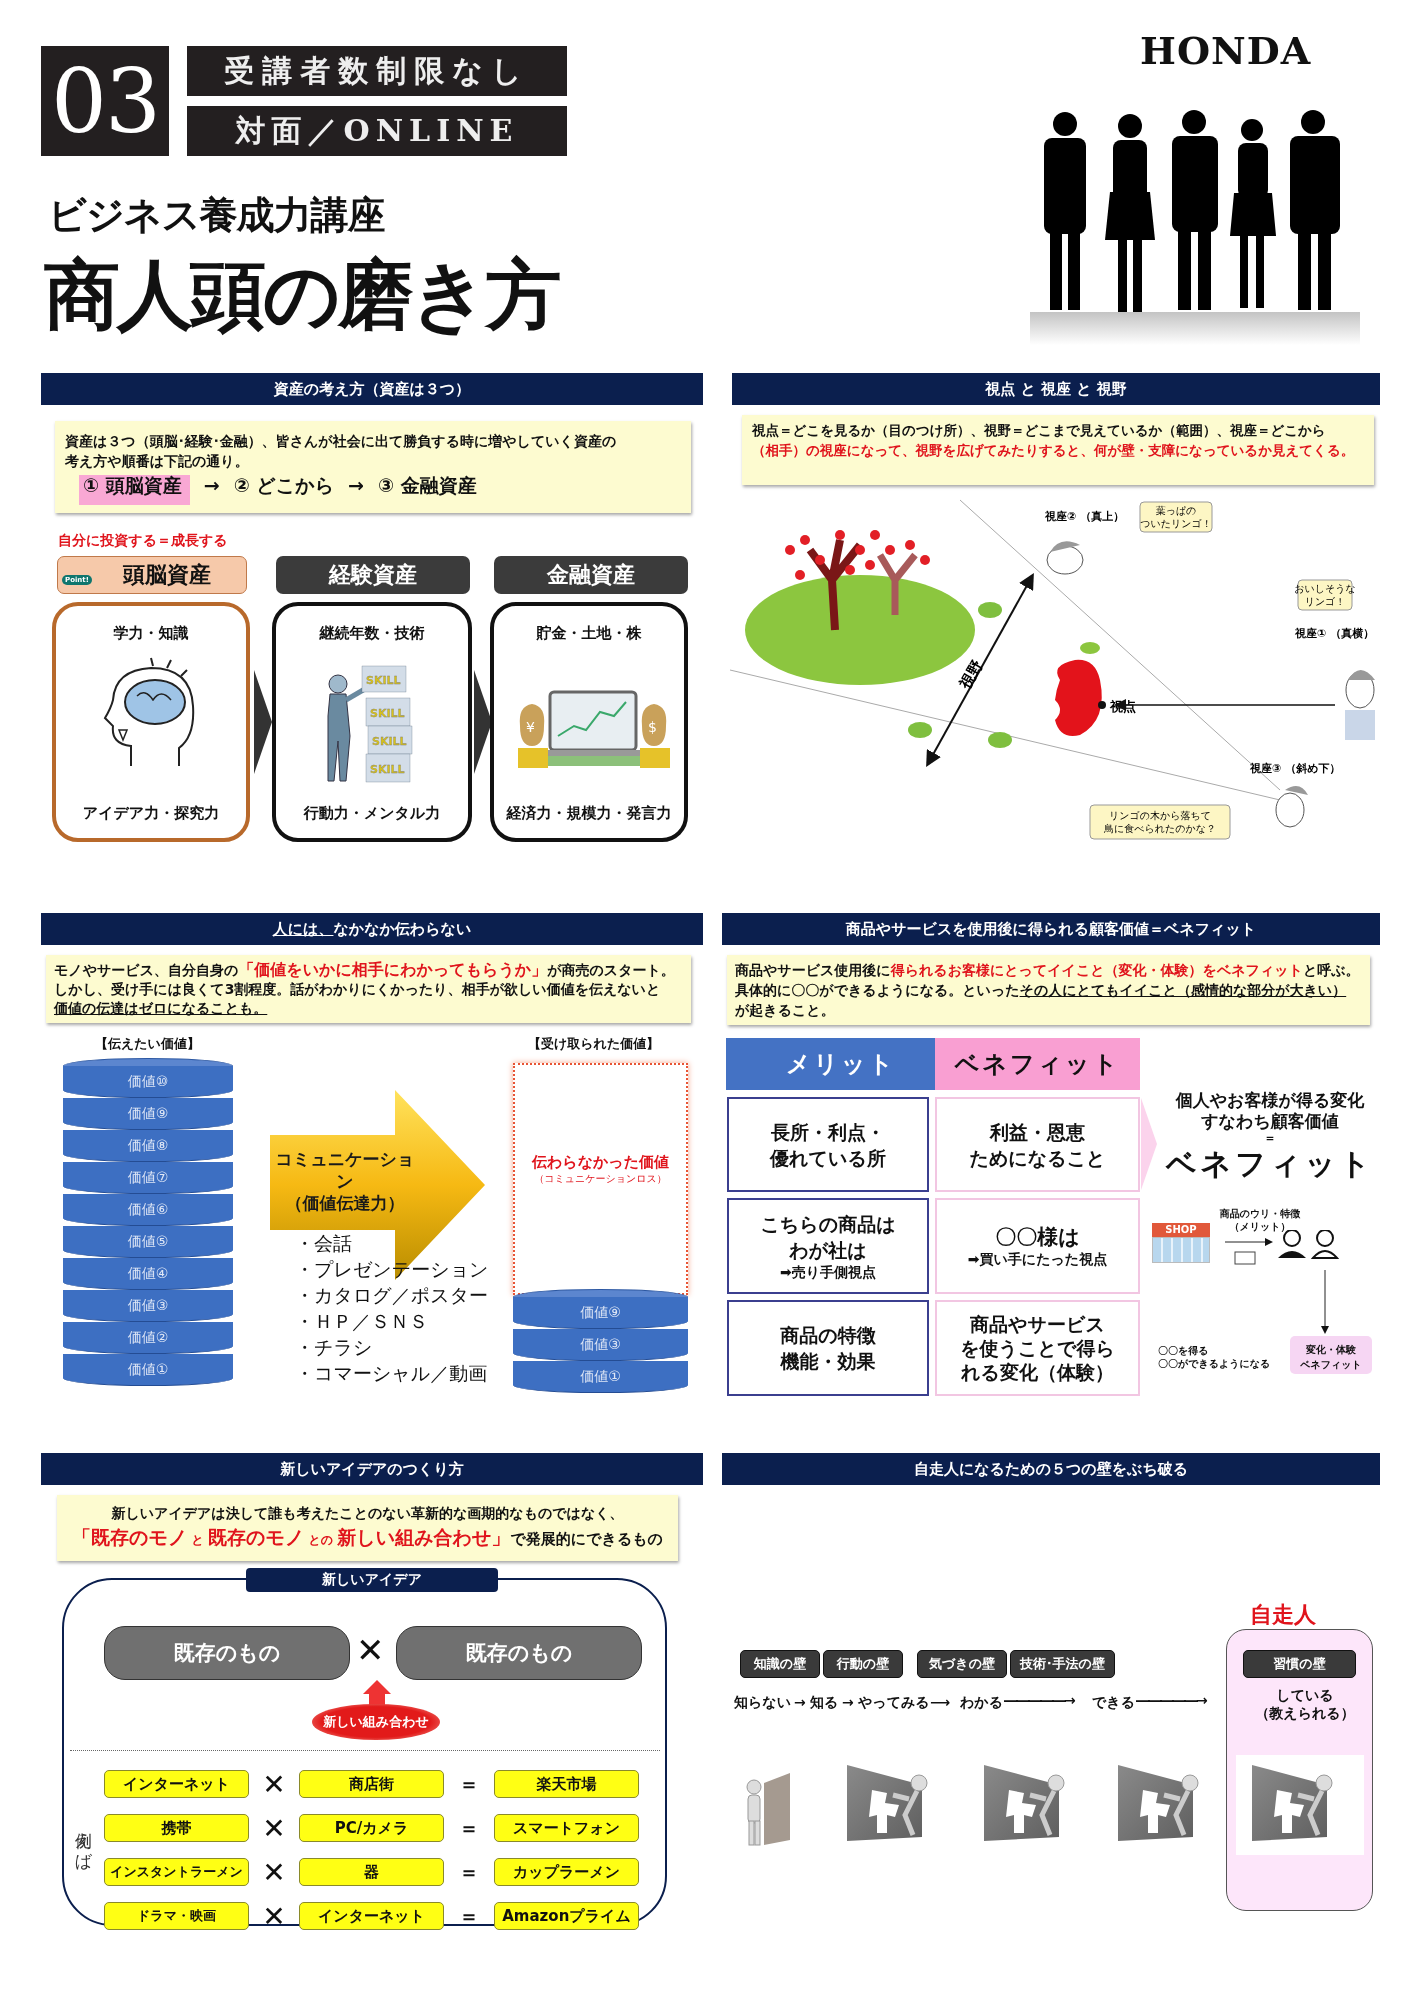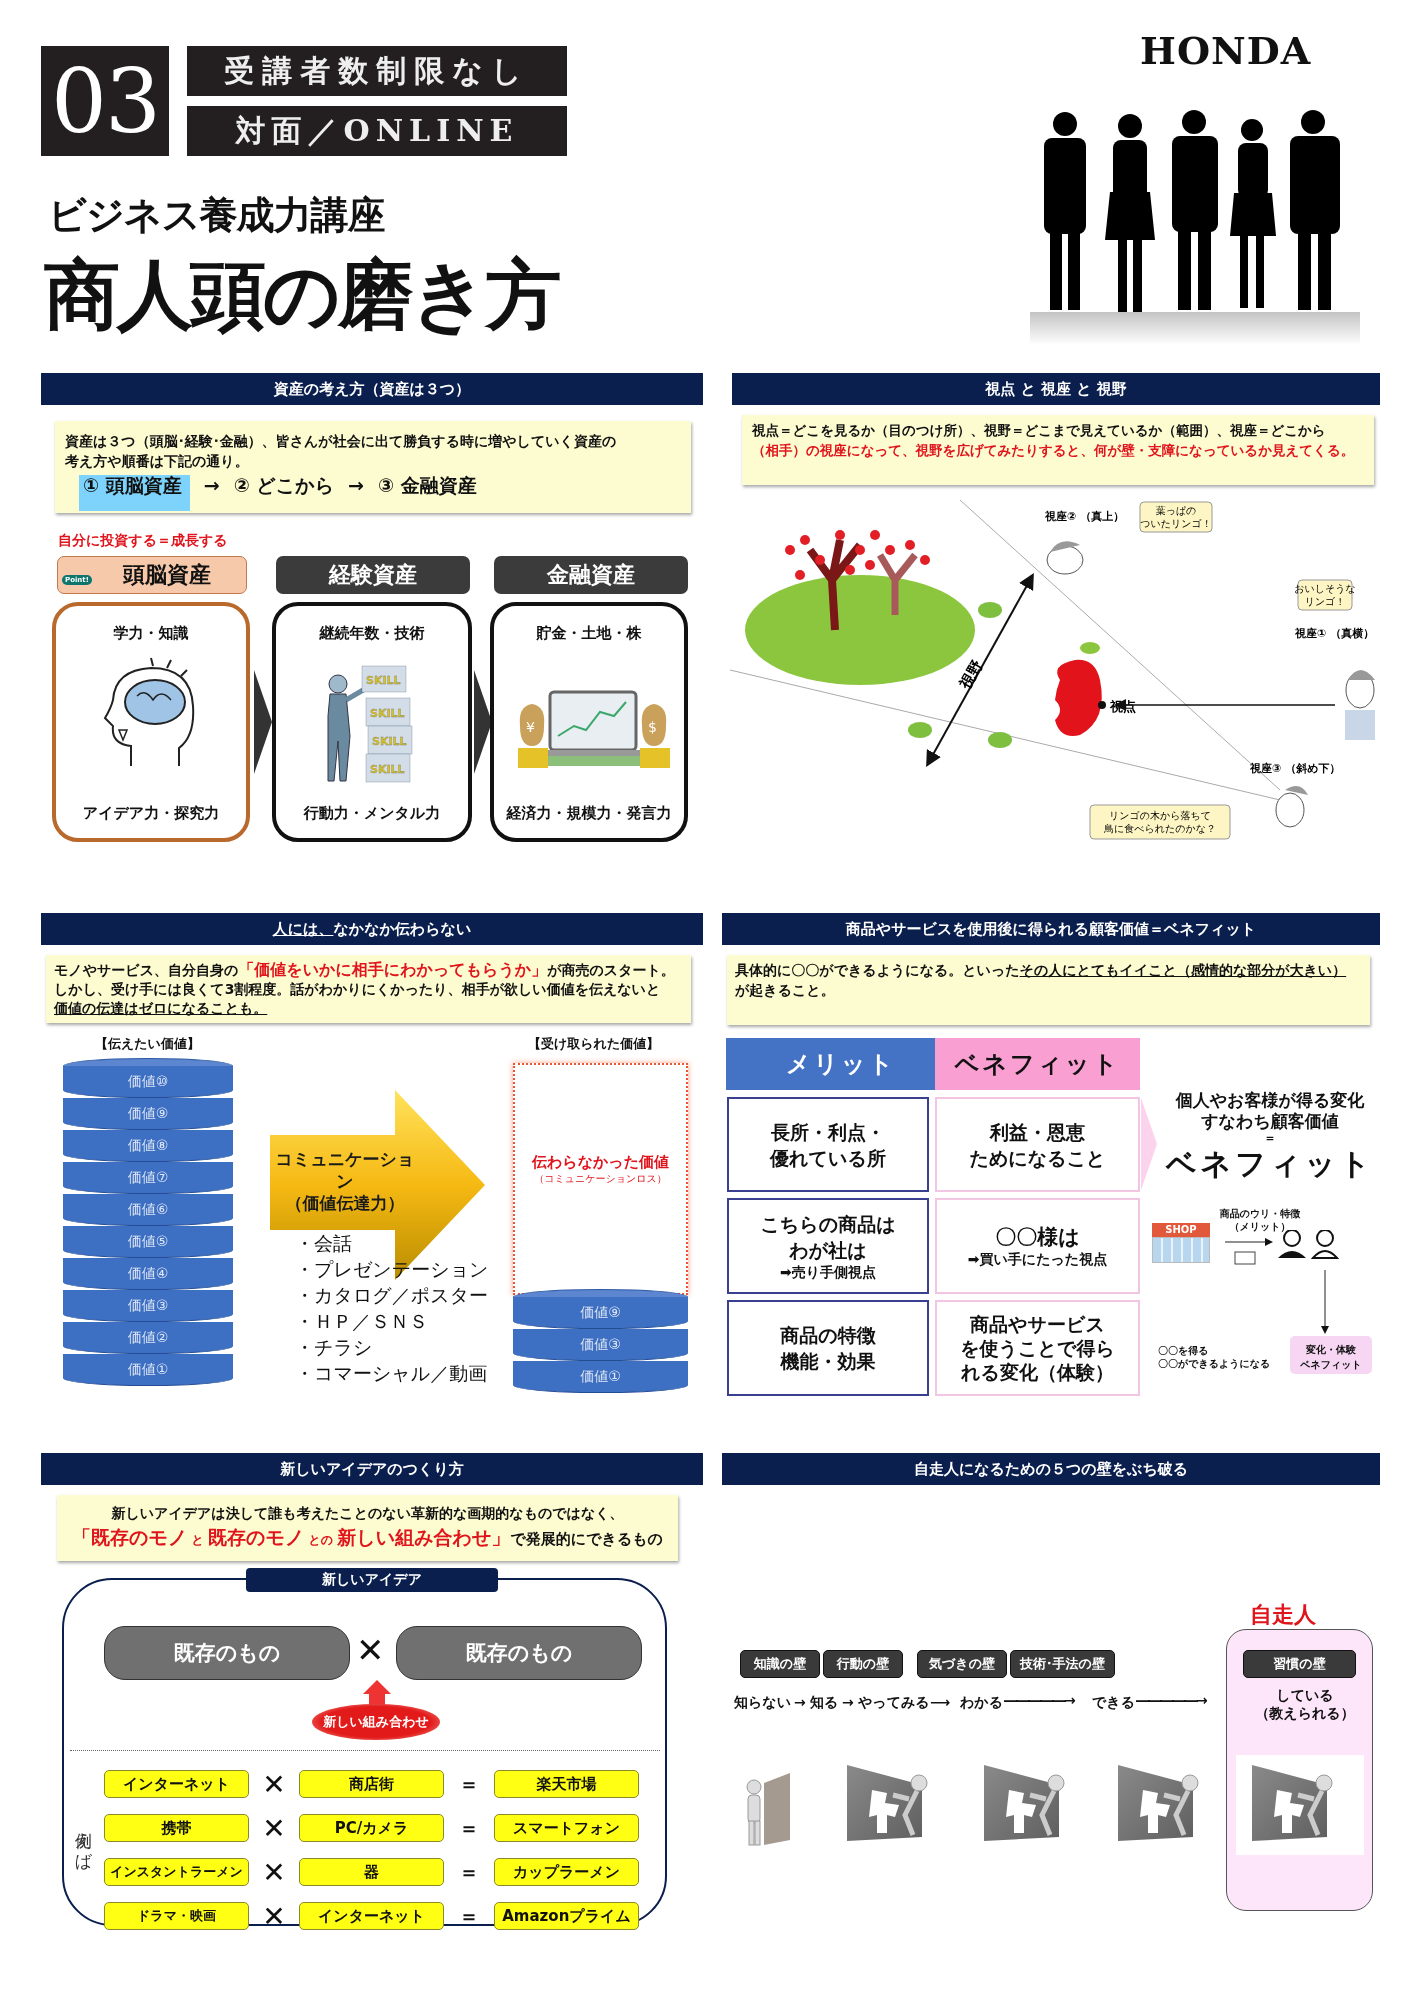--- a/index.html
+++ b/index.html
@@ -88,21 +88,21 @@
   </g>
   <rect x="0" y="212" width="330" height="33" fill="url(#refl)" opacity=".5"></rect>
 </svg>
 
 <div class="abs" style="left:41px;top:373px;width:662px">
   <div class="sec-bar">資産の考え方（資産は３つ）</div>
   <div class="note" style="margin:16px 12px 0 14px;height:92px;padding:10px 10px">
     <div>資産は３つ（頭脳･経験･金融）、皆さんが社会に出て勝負する時に増やしていく資産の</div>
     <div>考え方や順番は下記の通り。</div>
     <div style="font-size:19px;margin-top:4px;padding-left:14px;display:flex;gap:14px">
-      <span style="background:#7dd3fc;padding:0 8px 16px 4px">① 頭脳資産</span>
+      <span style="background:#f9a8d4;padding:0 8px 10px 4px">① 頭脳資産</span>
       <span>→</span>
       <span>② どこから</span>
       <span>→</span>
       <span>③ 金融資産</span>
     </div>
   </div>
 </div>
 <div class="abs red" style="left:58px;top:532px;font-size:14px;font-weight:bold">自分に投資する＝成長する</div>
 
 <div class="abs cat" style="left:57px;top:556px;width:190px;background:#f6c9aa;color:#111;border:1.5px solid #c0794a">
@@ -292,20 +292,21 @@
   </div>
   <div class="abs" style="left:0;top:226px;width:175px;height:16px;border-radius:50%;background:#5c86cf;border:1px solid #2d58a2"></div>
   <div class="cyl-seg" style="top:234px;width:175px">価値⑨</div>
   <div class="cyl-seg" style="top:266px;width:175px">価値③</div>
   <div class="cyl-seg" style="top:298px;width:175px">価値①</div>
 </div>
 
 <div class="abs" style="left:722px;top:913px;width:658px">
   <div class="sec-bar">商品やサービスを使用後に得られる顧客価値＝ベネフィット</div>
   <div class="note" style="margin:10px 10px 0 5px;height:70px;font-size:14px;line-height:20px;padding:5px 8px">
+    <div><span>商品やサービス使用後に</span><span class="red">得られるお客様にとってイイこと（変化・体験）をベネフィット</span><span>と呼ぶ。</span></div>
     <div><span>具体的に〇〇ができるようになる。といった</span><span class="u">その人にとてもイイこと（感情的な部分が大きい）</span></div>
     <div>が起きること。</div>
   </div>
 </div>
 <div class="abs mb-h" style="left:726px;top:1038px;width:230px;background:#4472c4;color:#ffffff">メリット</div>
 <div class="abs mb-h" style="left:935px;top:1038px;width:205px;background:#f99fd2;color:#111">ベネフィット</div>
 
 <div class="abs mb-c" style="left:727px;top:1097px;width:202px;height:95px;white-space:pre-line">長所・利点・
 優れている所</div>
 <div class="abs mb-c p" style="left:935px;top:1097px;width:205px;height:95px;white-space:pre-line">利益・恩恵

